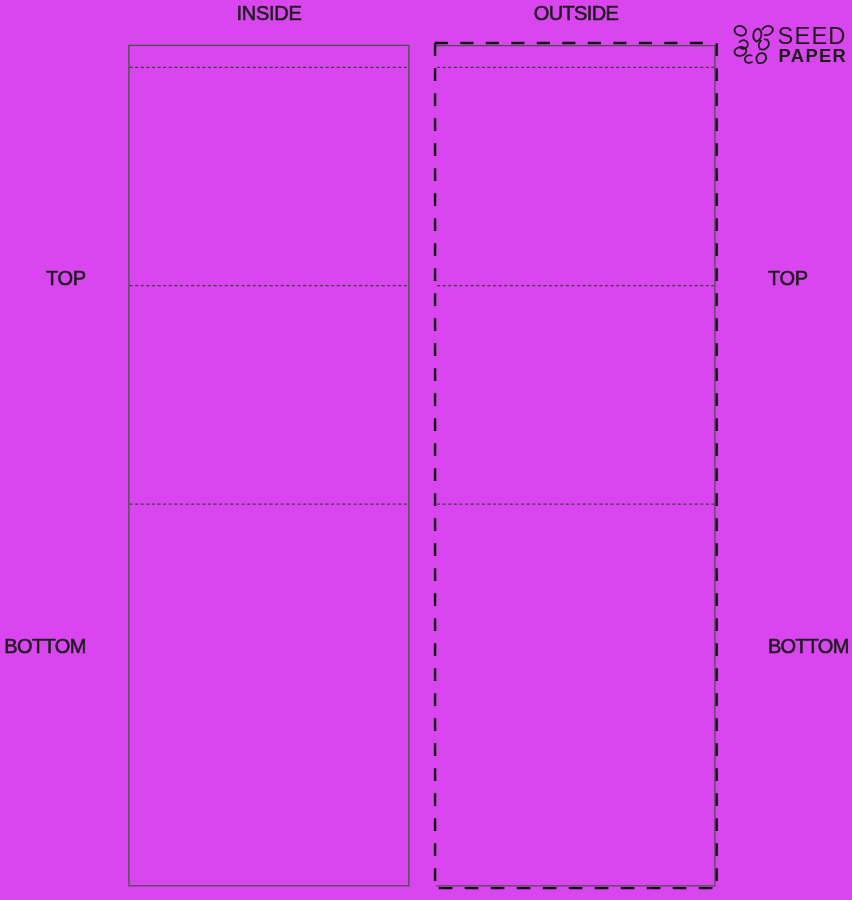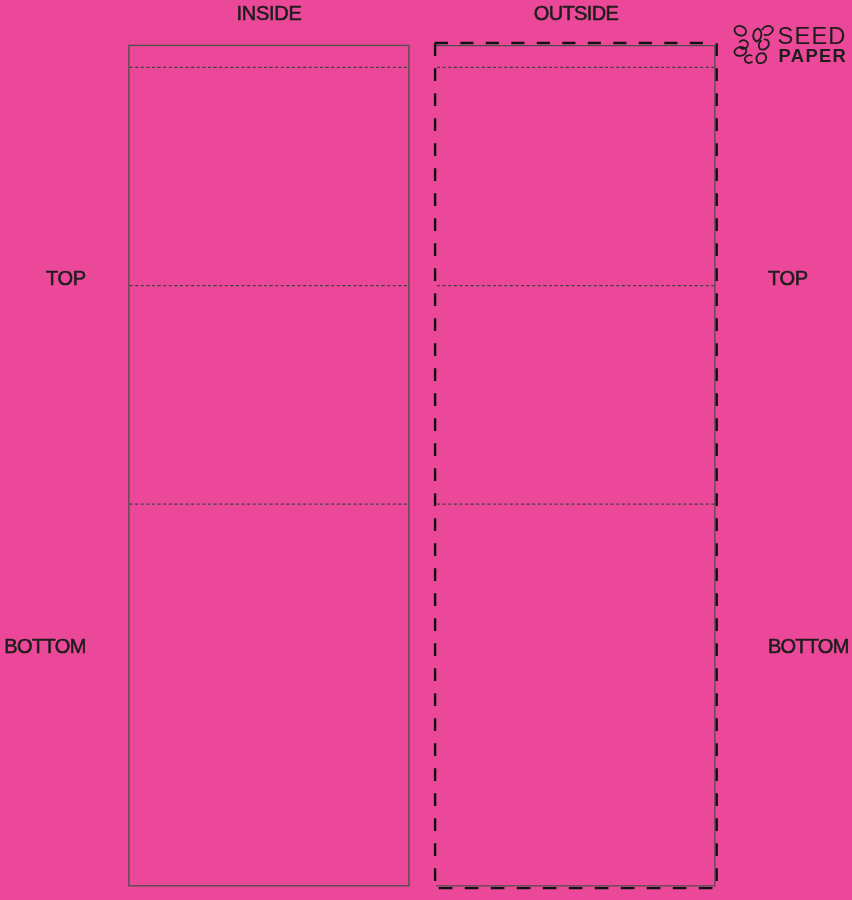--- a/index.html
+++ b/index.html
@@ -1,16 +1,16 @@
 <!DOCTYPE html>
 <html><head>
 <meta charset="utf-8">
 <style>
   html,body{margin:0;padding:0;background:#ffffff;}
-  #page{position:relative;width:852px;height:900px;background:#ec4899;overflow:hidden;
+  #page{position:relative;width:852px;height:900px;background:#d946ef;overflow:hidden;
         font-family:"Liberation Sans",sans-serif;}
   svg{display:block;transform:translateZ(0);}
 </style>
 </head>
 <body>
 <div id="page">
 <svg width="852" height="900" viewBox="0 0 852 900" xmlns="http://www.w3.org/2000/svg">
 
   <text x="269" y="19.9" font-size="20" letter-spacing="-0.3" fill="#1d1d1b" stroke="#1d1d1b" stroke-width="0.55" text-anchor="middle" font-family="Liberation Sans,sans-serif">INSIDE</text>
 

